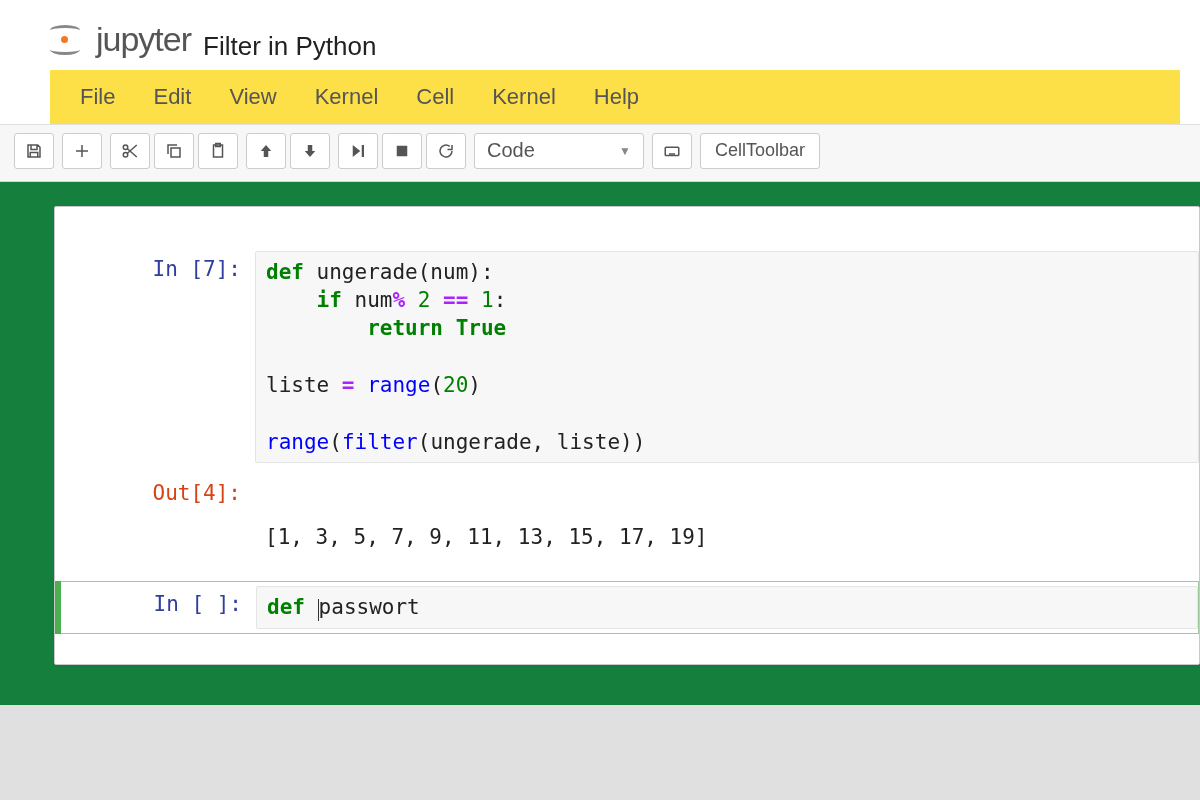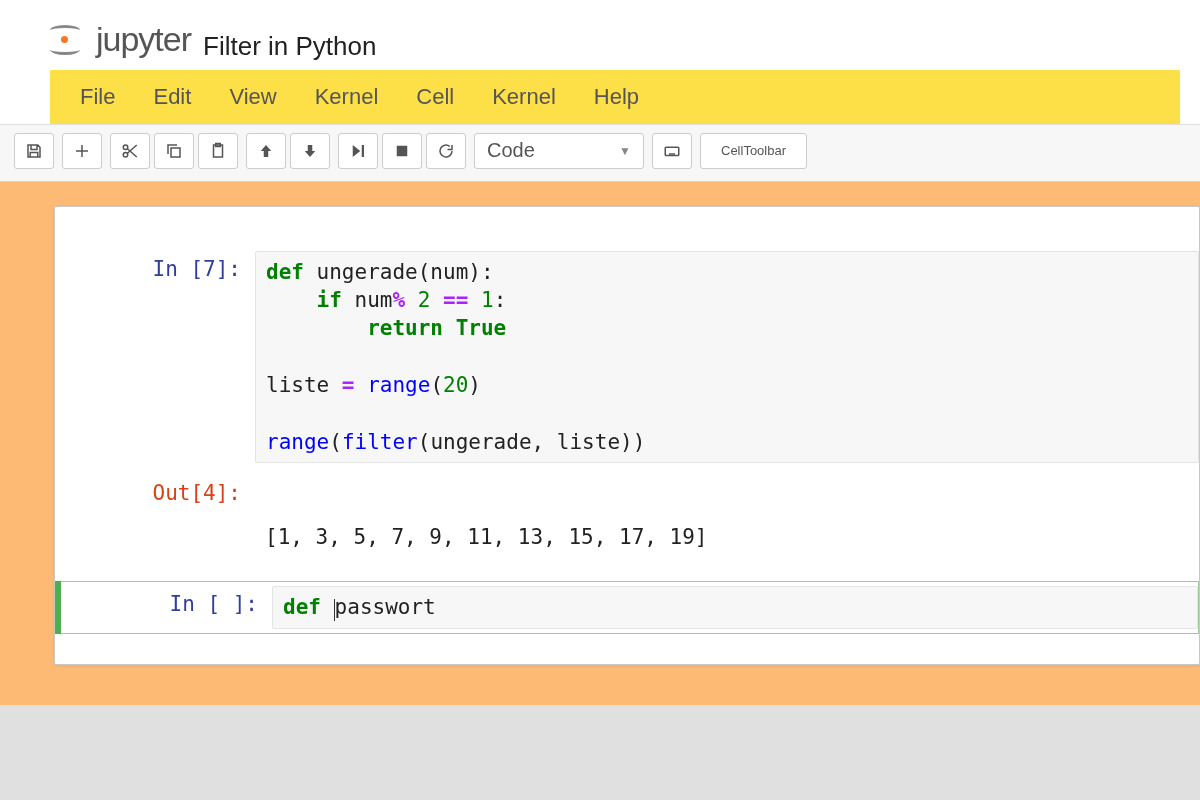--- a/index.html
+++ b/index.html
@@ -98,21 +98,21 @@
     width: 40px;
     height: 36px;
     border-radius: 3px;
     display: flex;
     align-items: center;
     justify-content: center;
     color: #555;
     font-size: 18px;
     cursor: pointer;
   }
-  .tb-btn.wide { width: auto; padding: 0 20px; font-size: 13px; }
+  .tb-btn.wide { width: auto; padding: 0 14px; font-size: 18px; }
   .cell-type-select {
     border: 1px solid #ccc;
     background: #fff;
     height: 36px;
     border-radius: 3px;
     display: flex;
     align-items: center;
     padding: 0 40px 0 12px;
     font-size: 20px;
     color: #555;
@@ -122,21 +122,21 @@
   }
   .cell-type-select::after {
     content: "▼";
     position: absolute;
     right: 12px;
     font-size: 12px;
     color: #888;
   }
   
   .notebook-container {
-    background: #fdba74;
+    background: #15803d;
     padding: 24px 0 40px 54px;
   }
   .notebook {
     background: #fff;
     border: 1px solid #c8c8c8;
     border-radius: 2px;
     box-shadow: 0 1px 3px rgba(0,0,0,0.08);
     padding: 40px 0 30px 0;
   }
   .cell {
@@ -181,21 +181,21 @@
   }
   .cell-active::before {
     content: "";
     position: absolute;
     left: -1px;
     top: -1px;
     bottom: -1px;
     width: 6px;
     background: #4CAF50;
   }
-  .cell-active .prompt { padding-left: 10px; margin-left: 16px; }
+  .cell-active .prompt { padding-left: 10px; }
   
   .kw { color: #008000; font-weight: bold; }   
   .nm { color: #222; }                         
   .op { color: #AA22FF; font-weight: bold; }   
   .num{ color: #008000; }                      
   .bn { color: #0000FF; }                      
   .bool{ color: #008000; font-weight: bold; }  
   .cursor {
     display: inline-block;
     width: 1px;

